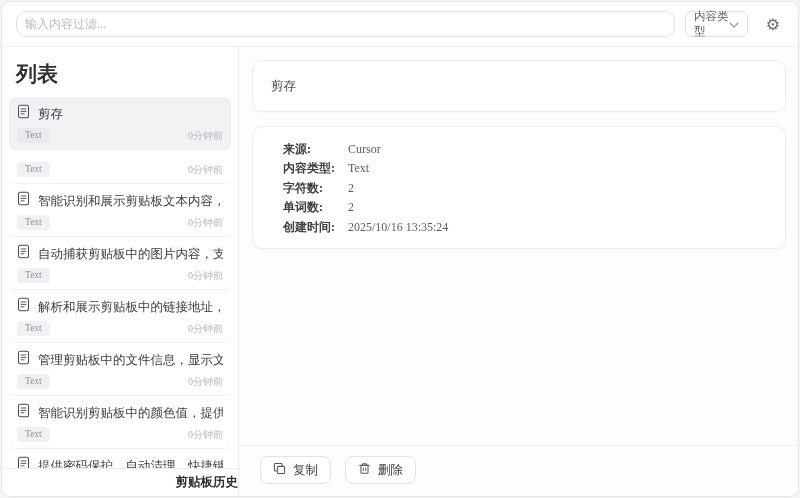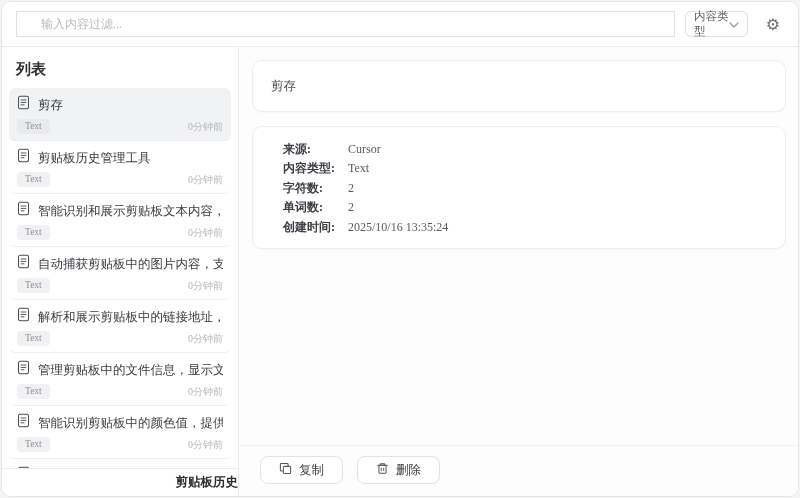--- a/index.html
+++ b/index.html
@@ -21,22 +21,22 @@
     height: 45px; flex: 0 0 45px;
     display: flex; align-items: center;
     gap: 10px;
     padding: 0 10px 0 14px;
     border-bottom: 1px solid #ececef;
     background: #fff;
   }
   .filter-input {
     flex: 1; height: 26px;
     border: 1px solid #e1e1e5;
-    border-radius: 0;
-    padding: 0 24px;
+    border-radius: 10px;
+    padding: 0 8px;
     font-size: 12px;
     color: #3a3a40;
     font-family: inherit;
     outline: none;
     background: #fff;
   }
   .filter-input::placeholder { color: #b9b9c0; }
   .type-select {
     flex: 0 0 63px; height: 26px;
     border: 1px solid #e1e1e5;
@@ -56,21 +56,21 @@
   .body { flex: 1; display: flex; min-height: 0; }
   
   .sidebar {
     flex: 0 0 237px; width: 237px;
     border-right: 1px solid #ececef;
     display: flex; flex-direction: column;
     min-height: 0; background: #fff;
   }
   .sidebar-title {
     padding: 13px 14px 9px;
-    font-size: 15px; font-weight: 600; color: #2e2e33;
+    font-size: 21px; font-weight: 600; color: #2e2e33;
   }
   .list { flex: 1; overflow: hidden; padding: 0 7px; }
   .list-item {
     padding: 7px 8px 6px;
     border-bottom: 1px solid #f0f0f2;
     border-radius: 6px;
     cursor: pointer;
   }
   .list-item.selected { background: #f1f2f4; border-bottom-color: #ececee; }
   .item-top { display: flex; align-items: center; gap: 8px; min-width: 0; }
@@ -113,21 +113,21 @@
   
   .actions-bar {
     flex: 0 0 51px;
     border-top: 1px solid #f0f0f3;
     display: flex; align-items: center; gap: 14px;
     padding: 0 0 2px 21px;
     background: #fdfdfe;
   }
   .action-btn {
     display: inline-flex; align-items: center; gap: 7px;
-    height: 28px; padding: 0 18px;
+    height: 28px; padding: 0 12px;
     border: 1px solid #e2e2e7; border-radius: 8px;
     background: #fff; cursor: pointer;
     font-size: 12.5px; color: #3a3a40;
     font-family: inherit;
   }
 </style>
 </head>
 <body>
 
 <div class="app">
@@ -161,29 +161,20 @@
         </svg>
       </span>
       <span class="item-title">剪存</span>
     </div>
     <div class="item-bottom">
       <span class="type-badge">Text</span>
       <span class="item-time">0分钟前</span>
     </div>
   </div>
           <div class="list-item">
-    <div class="item-top">
-      <span>
-        <svg width="13" height="15" viewBox="0 0 14 16" fill="none">
-          <rect x="1.6" y="1.3" width="10.8" height="13.4" rx="1.8" stroke="#4b4b52" stroke-width="1.1"></rect>
-          <path d="M4.4 5.3 h5.2 M4.4 7.9 h5.2 M4.4 10.5 h3.2" stroke="#4b4b52" stroke-width="1" stroke-linecap="round"></path>
-        </svg>
-      </span>
-      <span class="item-title">剪贴板历史管理工具</span>
-    </div>
     <div class="item-bottom">
       <span class="type-badge">Text</span>
       <span class="item-time">0分钟前</span>
     </div>
   </div>
           <div class="list-item">
     <div class="item-top">
       <span>
         <svg width="13" height="15" viewBox="0 0 14 16" fill="none">
           <rect x="1.6" y="1.3" width="10.8" height="13.4" rx="1.8" stroke="#4b4b52" stroke-width="1.1"></rect>

